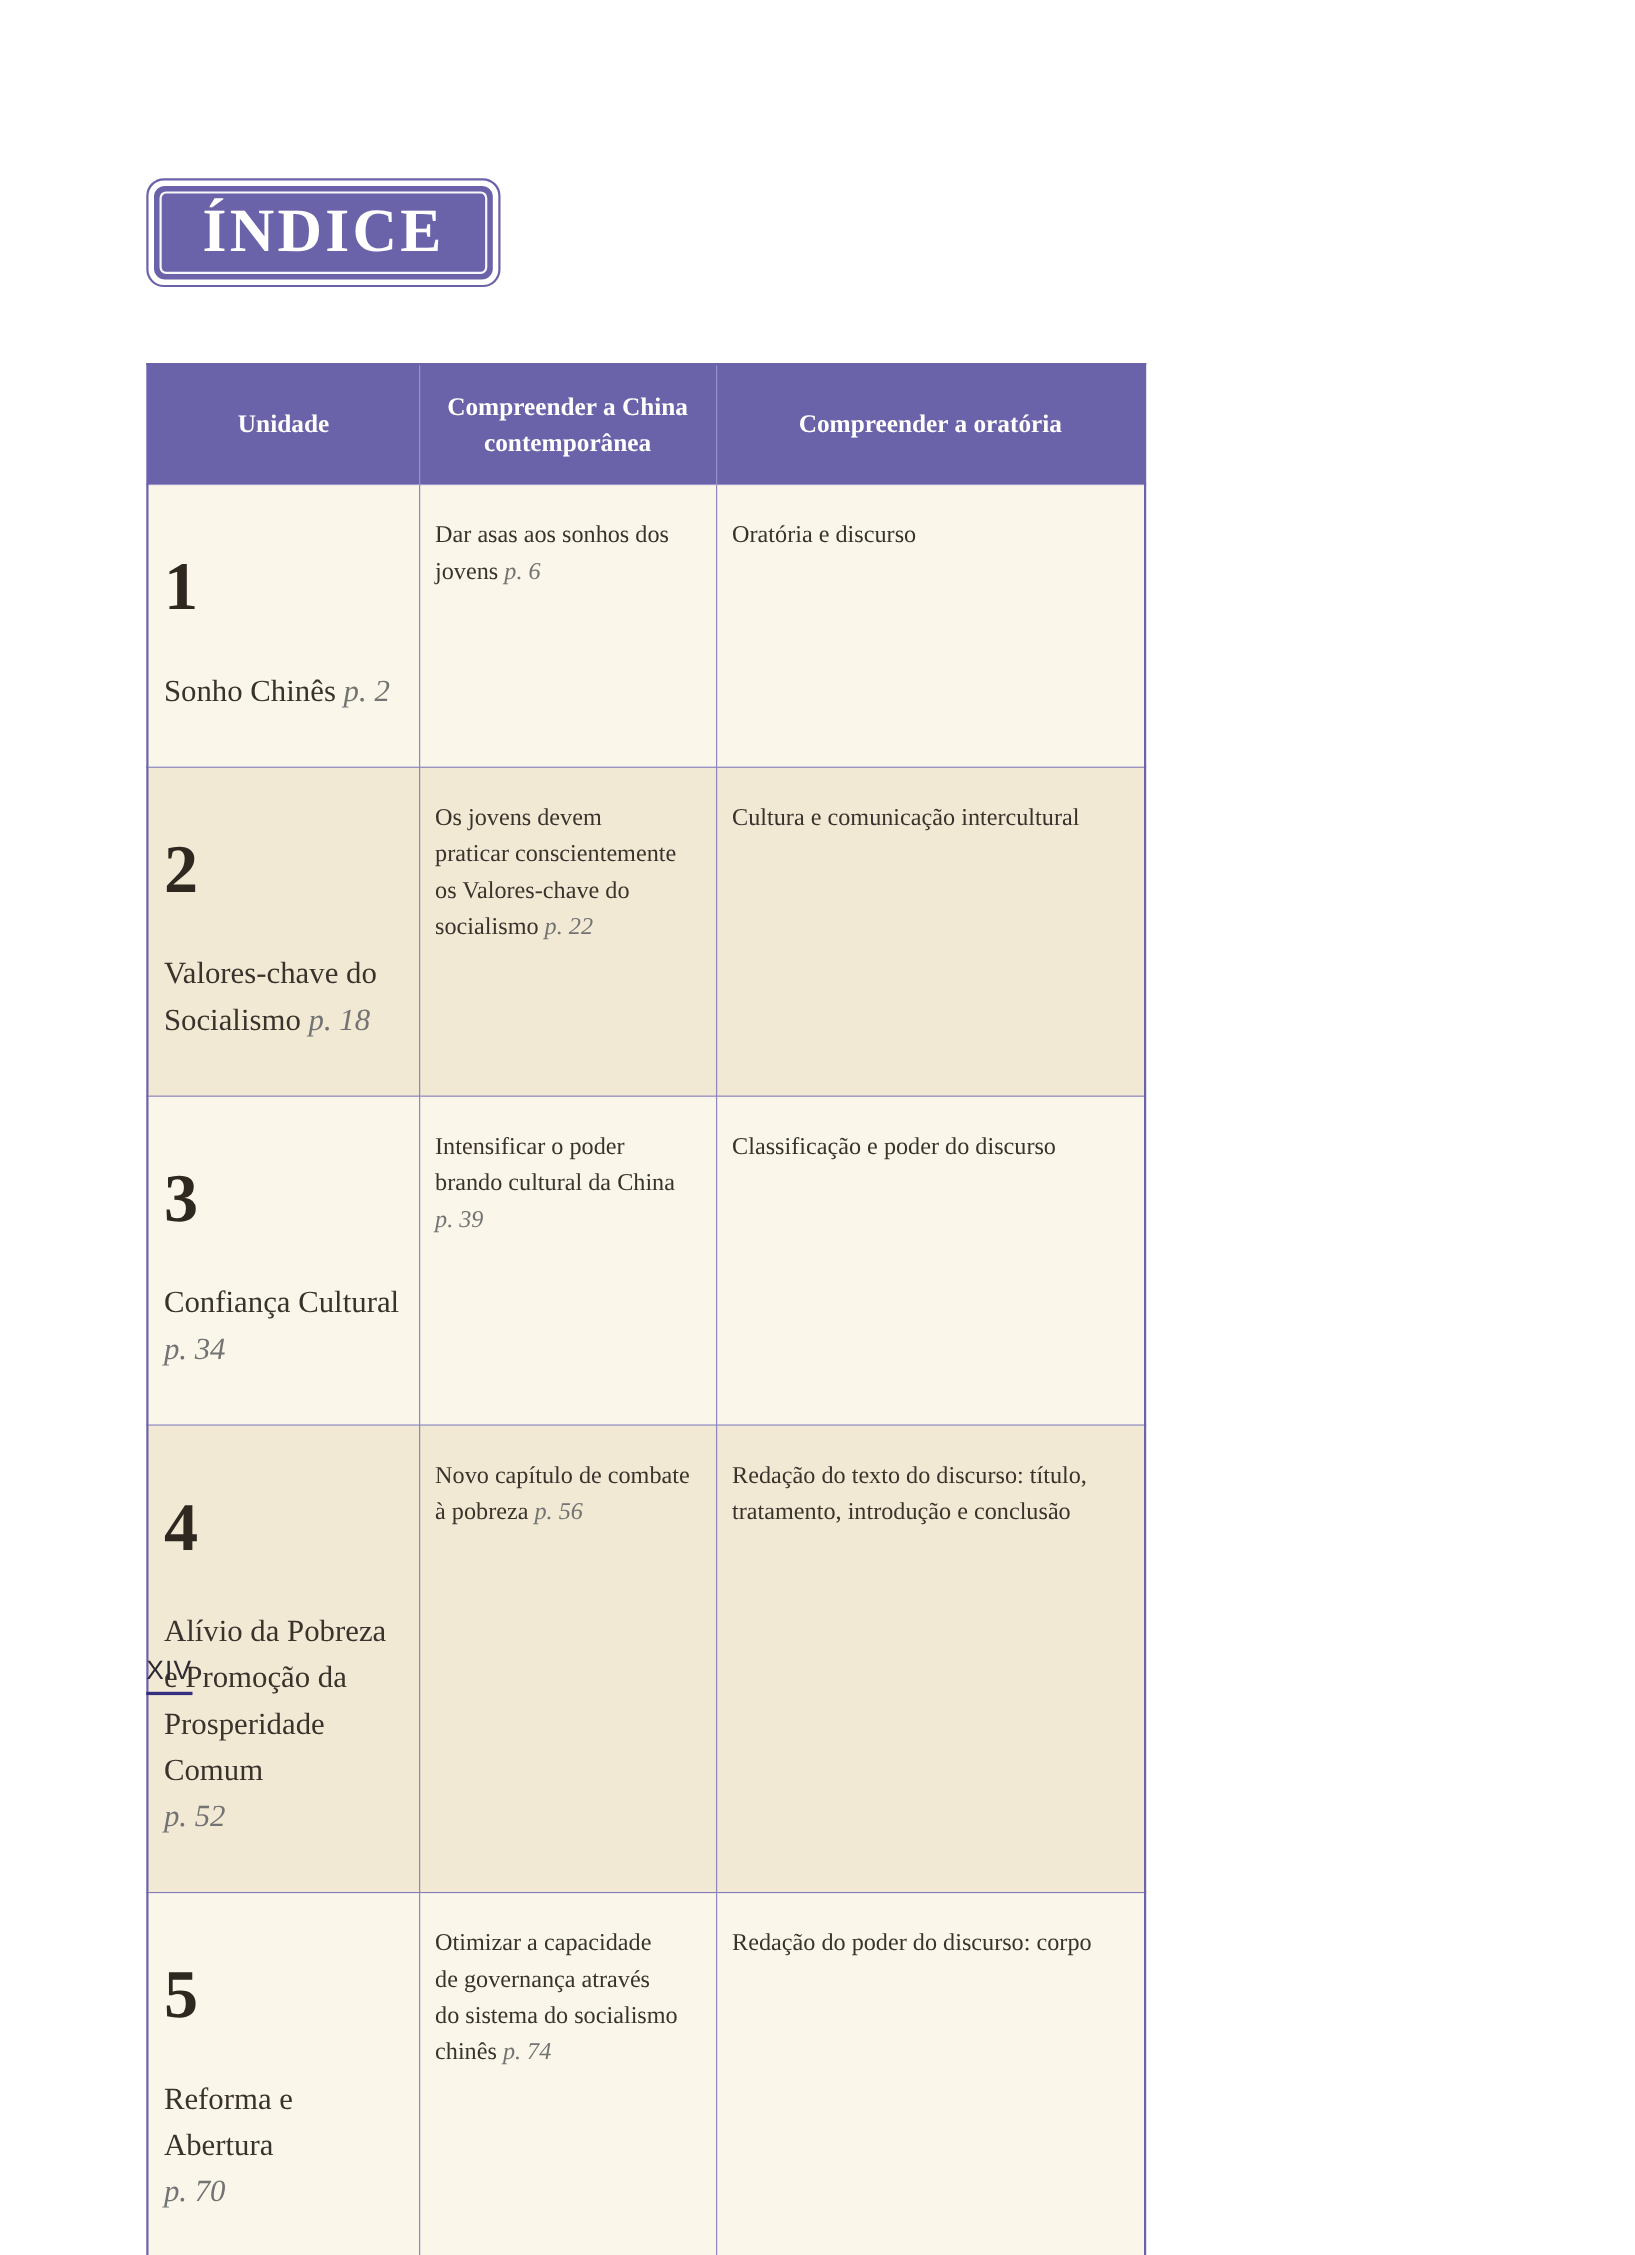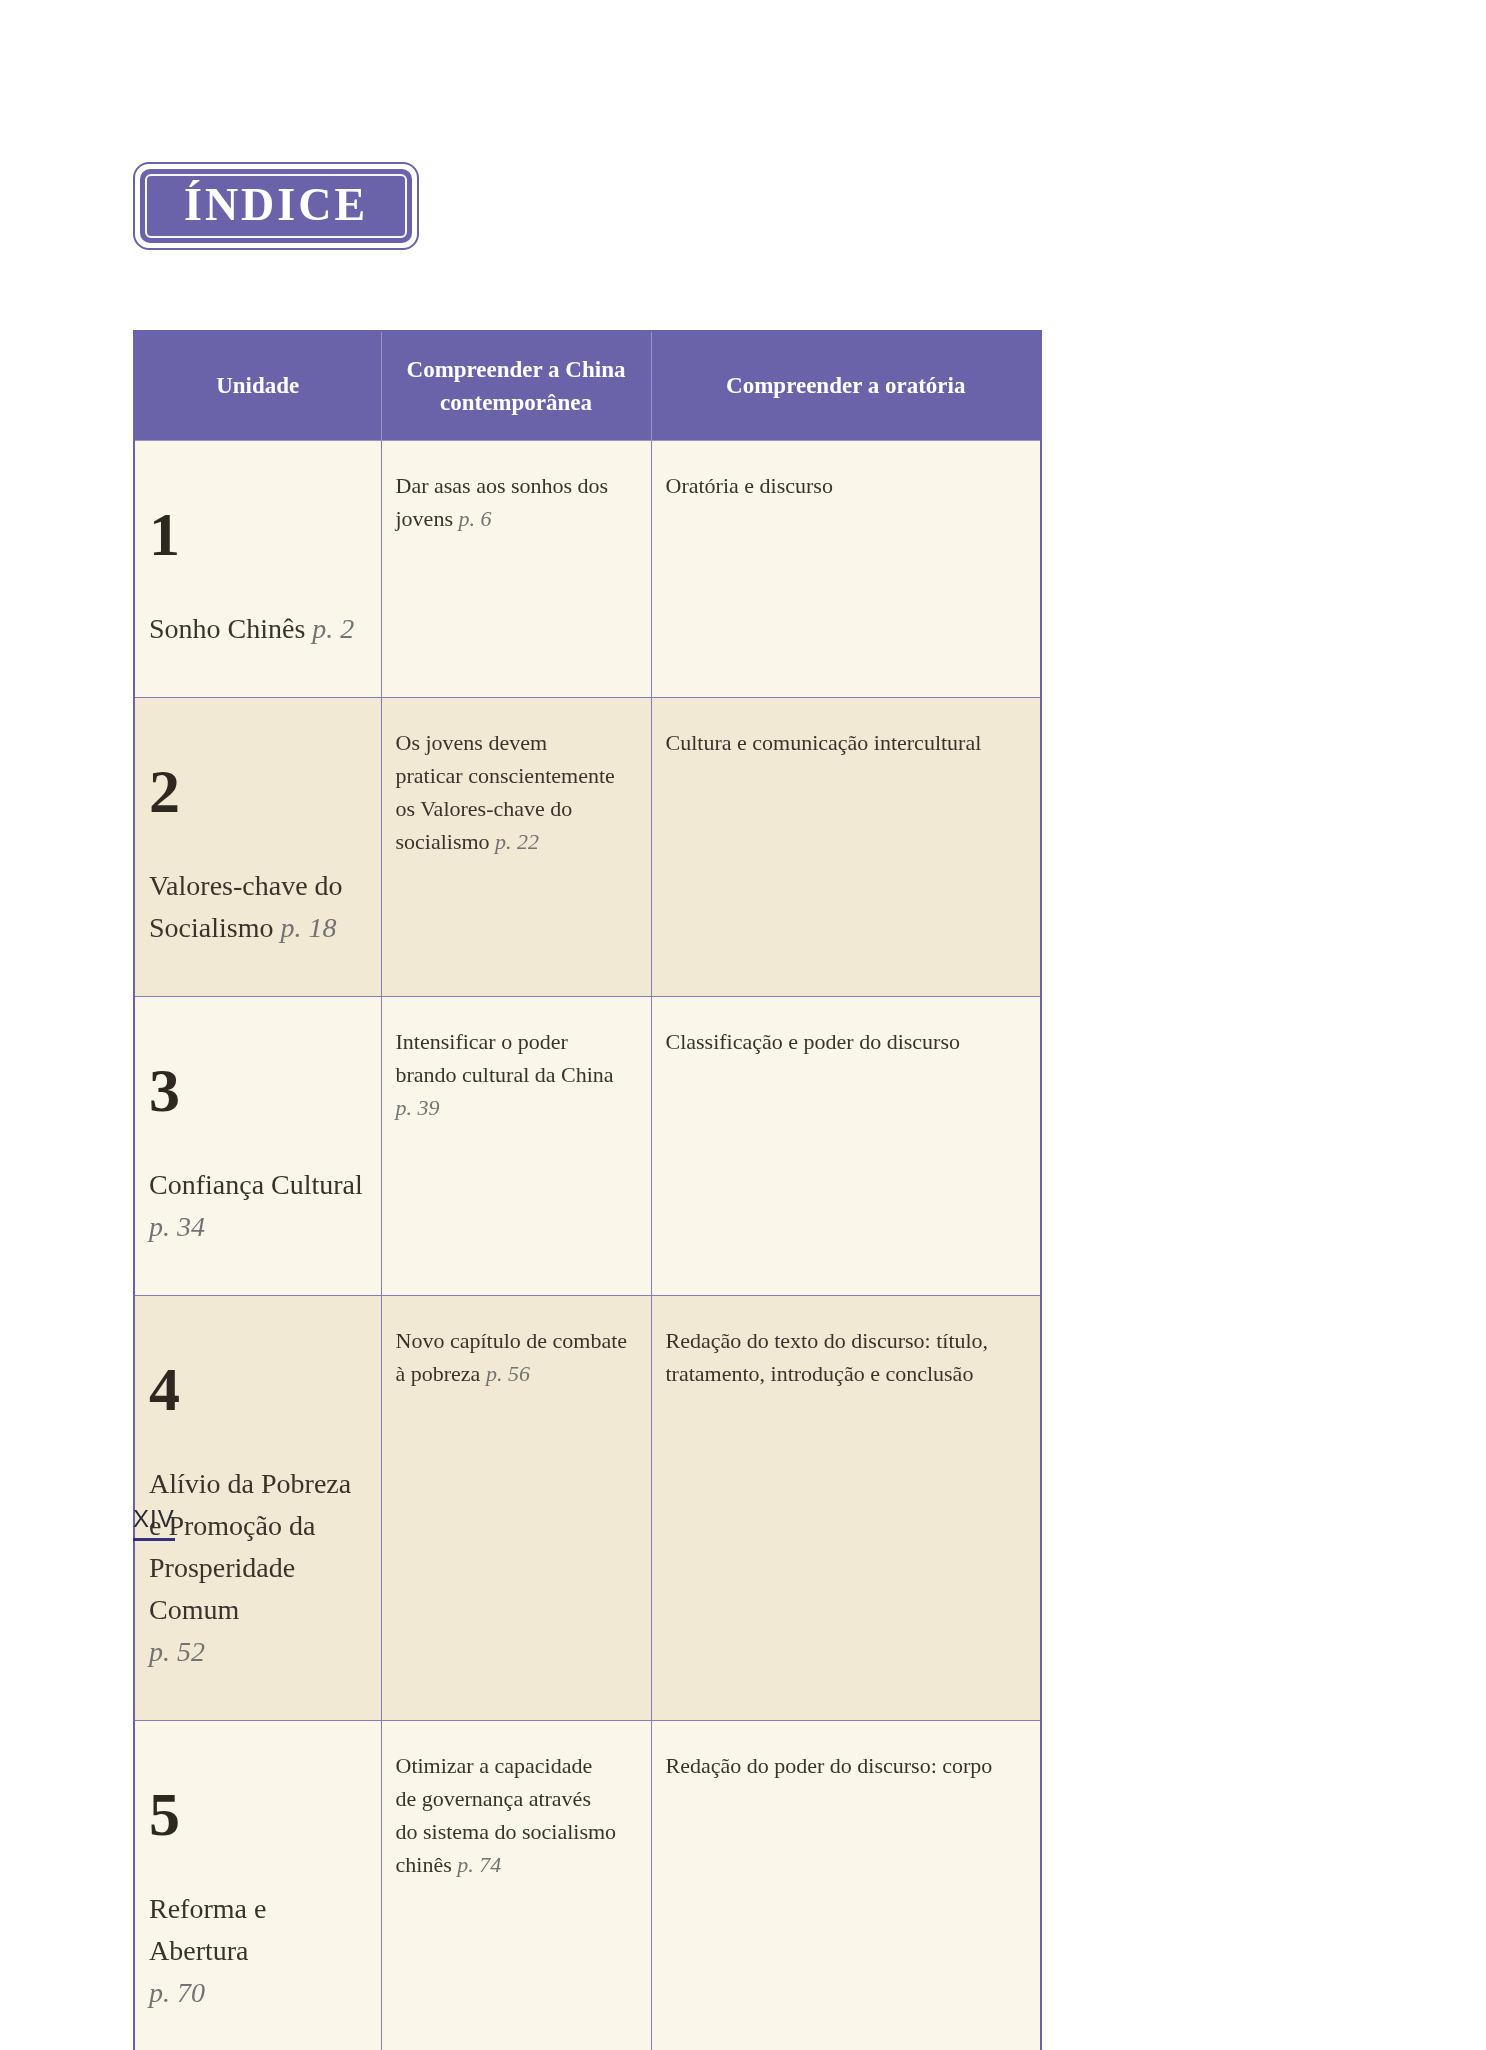--- a/index.html
+++ b/index.html
@@ -33,21 +33,21 @@
   .badge-inner::after {
     content: "";
     position: absolute;
     inset: 5px;
     border: 2px solid rgba(255,255,255,0.95);
     border-radius: 6px;
     pointer-events: none;
   }
   .badge-title {
     color: #ffffff;
-    font-size: 46px;
+    font-size: 56px;
     font-weight: 700;
     letter-spacing: 3px;
     line-height: 1.05;
     display: block;
     text-align: center;
   }
 
   
   .toc-table {
     position: absolute;

